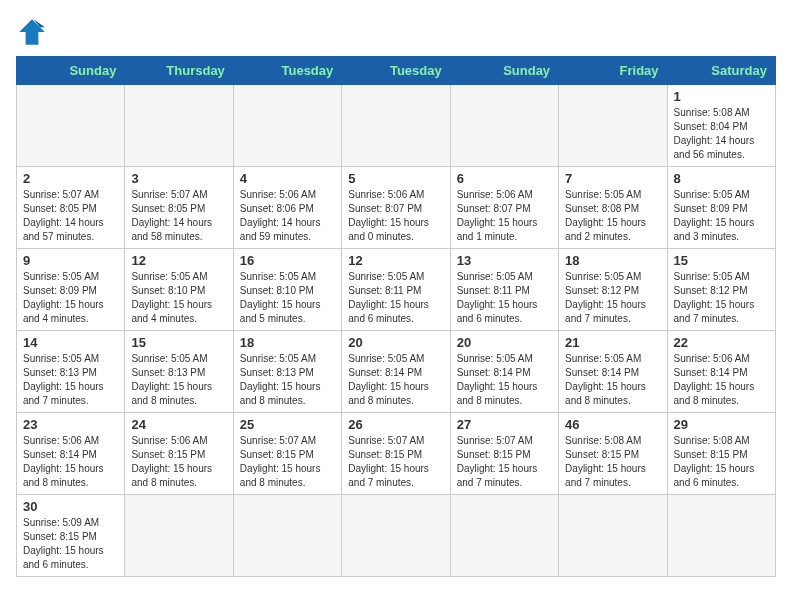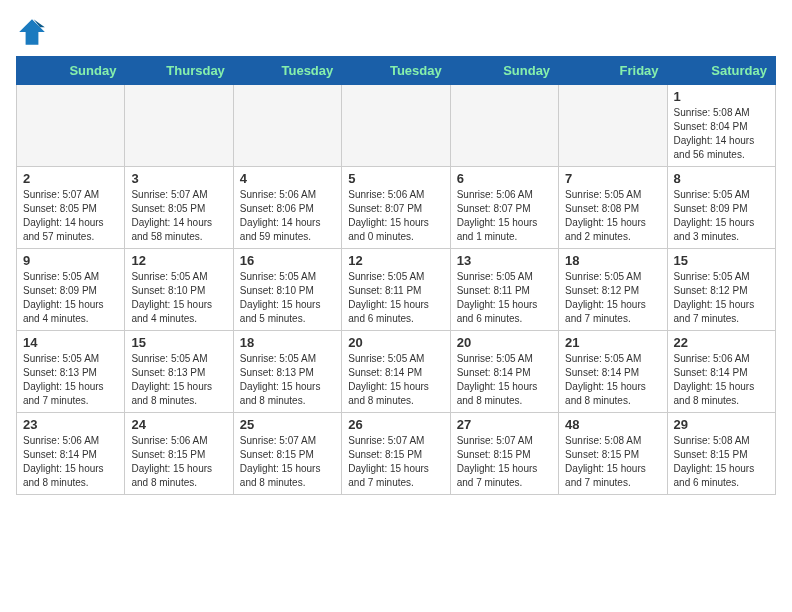--- a/index.html
+++ b/index.html
@@ -291,26 +291,40 @@
 Sunset: 8:15 PM
 Daylight: 15 hours and 7 minutes.</div>
         </td>
         <td>
           <span class="day-number">27</span>
           <div class="day-info">Sunrise: 5:07 AM
 Sunset: 8:15 PM
 Daylight: 15 hours and 7 minutes.</div>
         </td>
         <td>
-          <span class="day-number">48</span>
+          <span class="day-number">46</span>
           <div class="day-info">Sunrise: 5:08 AM
 Sunset: 8:15 PM
 Daylight: 15 hours and 7 minutes.</div>
         </td>
         <td>
           <span class="day-number">29</span>
           <div class="day-info">Sunrise: 5:08 AM
 Sunset: 8:15 PM
 Daylight: 15 hours and 6 minutes.</div>
         </td>
+      </tr>
+      <tr class="week-row">
+        <td>
+          <span class="day-number">30</span>
+          <div class="day-info">Sunrise: 5:09 AM
+Sunset: 8:15 PM
+Daylight: 15 hours and 6 minutes.</div>
+        </td>
+        <td class="empty"></td>
+        <td class="empty"></td>
+        <td class="empty"></td>
+        <td class="empty"></td>
+        <td class="empty"></td>
+        <td class="empty"></td>
       </tr>
     </tbody>
 </table>
 
 </body></html>

